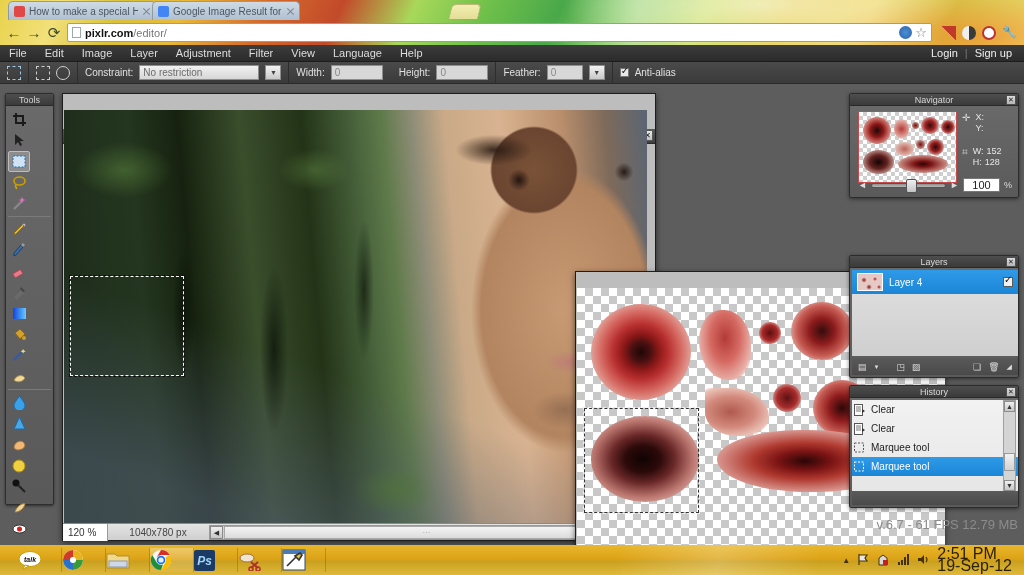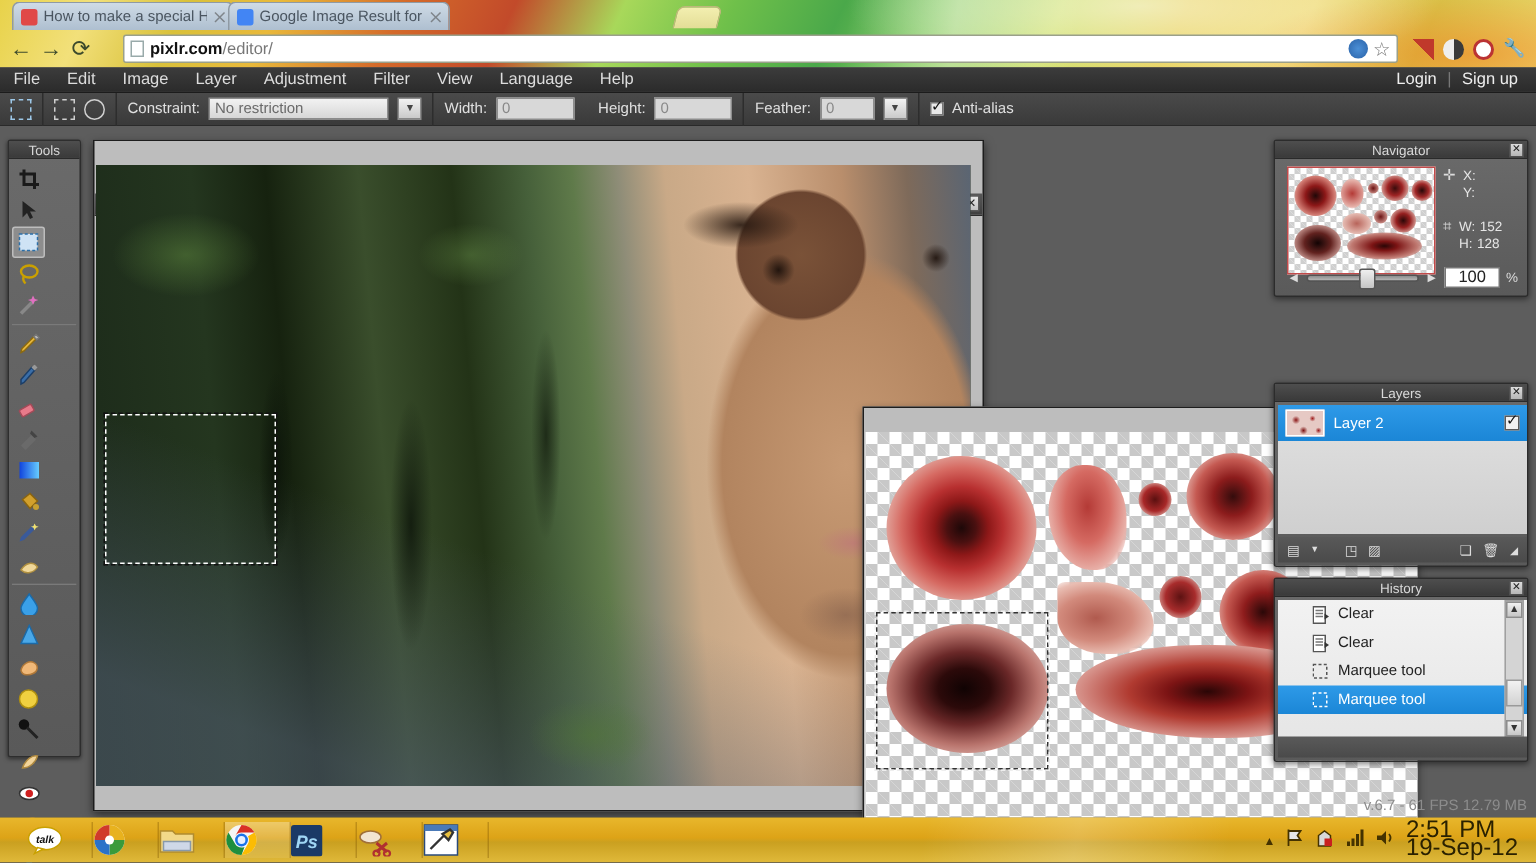--- a/index.html
+++ b/index.html
@@ -49,21 +49,21 @@
   .tab .t-close:before{transform:rotate(45deg);} .tab .t-close:after{transform:rotate(-45deg);}
   .newtab {
     position:absolute; top:4px; left:450px; width:30px; height:15px;
     background:linear-gradient(180deg,#f3efb0,#e3dd96);
     border:1px solid #bdb87a; border-bottom:none; border-radius:5px 5px 0 0;
     transform:skewX(-14deg);
   }
   .navbar { position:absolute; left:0; top:20px; height:25px; width:1024px; display:flex; align-items:center; padding:0 4px;}
   .navbtn { width:20px; height:20px; position:relative; flex:0 0 auto; color:#3c4a2c; font-size:15px; line-height:20px; text-align:center; }
   .omnibox {
-    flex:1 1 auto; height:19px; margin:0 4px 0 18px;
+    flex:1 1 auto; height:19px; margin:0 4px 0 3px;
     background:#fff; border:1px solid #9aa08a; border-radius:2px;
     display:flex; align-items:center; padding:0 4px; gap:4px; min-width:0;
   }
   .omnibox .pageicon{width:9px;height:11px;background:#fff;border:1px solid #9aa;flex:0 0 auto;}
   .omnibox .url{font-size:11px;color:#777;white-space:nowrap;}
   .omnibox .url b{color:#111;font-weight:bold;}
   .omnibox .ob-right{margin-left:auto;display:flex;gap:3px;align-items:center;}
   .navicons{display:flex;align-items:center;gap:6px;padding:0 4px 0 6px;flex:0 0 auto;}
   .navicons .ni{width:14px;height:14px;position:relative;}
 
@@ -222,30 +222,30 @@
   #layer-row .name{color:#fff;font-size:10px;flex:1 1 auto;}
   #layer-row .vis{width:10px;height:10px;background:#f2f2f2;border:1px solid #5a5a5a;position:relative;}
   #layer-row .vis:after{content:"✓";position:absolute;left:0;top:-4px;font-size:10px;color:#111;}
   #layer-body{position:absolute;left:2px;top:38px;width:166px;height:62px;background:linear-gradient(180deg,#dcdcdc,#cfcfcf);}
   #layer-toolbar{position:absolute;left:2px;bottom:2px;width:166px;height:17px;background:linear-gradient(180deg,#595959,#4a4a4a);
                  display:flex;align-items:center;gap:7px;padding:0 6px;color:#ddd;font-size:9px;}
   #layer-toolbar .sp{flex:1 1 auto;}
 
   #history{left:849px;top:340px;width:170px;height:123px;}
   #hist-list{position:absolute;left:2px;top:14px;width:166px;height:92px;background:linear-gradient(180deg,#f2f2f2,#e6e6e6);overflow:hidden;}
-  .hist-item{height:19px;display:flex;align-items:center;gap:6px;padding:0 23px;font-size:10px;color:#222;}
+  .hist-item{height:19px;display:flex;align-items:center;gap:6px;padding:0 2px;font-size:10px;color:#222;}
   .hist-item.sel{background:linear-gradient(180deg,#2e9ae8,#1b86d6);color:#fff;}
   .hist-ic{width:11px;height:12px;flex:0 0 auto;}
   #hist-scroll{position:absolute;right:2px;top:14px;width:13px;height:92px;background:#d4d4d4;border:1px solid #a0a0a0;}
   .hs-arrow{width:11px;height:11px;background:linear-gradient(180deg,#f0f0f0,#c6c6c6);border:1px solid #8d8d8d;
             font-size:7px;line-height:9px;text-align:center;color:#333;}
   .hs-thumb{position:absolute;left:0;top:52px;width:11px;height:18px;background:linear-gradient(180deg,#f2f2f2,#d2d2d2);border:1px solid #9a9a9a;}
   #hist-foot{position:absolute;left:2px;bottom:2px;width:166px;height:14px;background:linear-gradient(180deg,#5a5a5a,#4a4a4a);}
 
-  #versiontxt{position:absolute;right:6px;bottom:2px;color:#8c8c8c;font-size:10px;}
+  #versiontxt{position:absolute;right:6px;bottom:13px;color:#8c8c8c;font-size:13px;}
 
   
   #taskbar{
     position:absolute;left:0;top:545px;width:1024px;height:30px;
     background:linear-gradient(180deg,#e8b72c 0%,#dda317 45%,#caa020 55%,#e0b93a 100%);
     display:flex;align-items:center;overflow:hidden;
   }
   #taskbar:after{content:"";position:absolute;inset:0;
     background:linear-gradient(100deg,rgba(255,255,255,0) 60%,rgba(255,255,255,.22) 70%,rgba(255,255,255,0) 80%);
     pointer-events:none;}
@@ -487,20 +487,30 @@
         <span>DSC03044</span>
         <span class="win-btns">
           <span class="win-btn">❐</span>
           <span class="win-btn">✕</span>
         </span>
       </div>
       <div id="win1-canvas">
         <div id="photo"></div>
         <div id="marquee1"></div>
       </div>
+      <div class="win-status">
+        <span class="ws-zoom">120 %</span>
+        <span class="ws-size">1040x780 px</span>
+        <span class="ws-scroll">
+          <span class="ws-arrow">◀</span>
+          <span class="ws-thumb">···</span>
+          <span class="ws-arrow">▶</span>
+        </span>
+        <span class="ws-grip"></span>
+      </div>
     </div>
 
     <div id="win2" class="imgwin">
       <div id="win2-canvas">
 
         <div class="blob" style="left:14px;top:16px;width:100px;height:96px;background:radial-gradient(circle at 50% 50%, #1d0808 0%, #4a1010 14%, #8d1818 26%, #b83030 40%, #d66a62 58%, #e2a79e 74%, rgba(226,180,175,.45) 86%, rgba(255,255,255,0) 92%);"></div>
         <div class="blob" style="left:122px;top:22px;width:52px;height:70px;border-radius:46% 54% 40% 60%;background:radial-gradient(ellipse at 50% 40%, #b43a36 0%, #d56a62 40%, #e8b0a8 72%, rgba(255,255,255,0) 88%);"></div>
         <div class="blob" style="left:182px;top:34px;width:22px;height:22px;background:radial-gradient(circle,#5a1010 0%,#a82828 50%,#ddaaa2 80%,rgba(255,255,255,0) 92%);"></div>
         <div class="blob" style="left:214px;top:14px;width:62px;height:58px;background:radial-gradient(circle,#340c0c 0%,#8c1c1c 30%,#c55a52 58%,#e5b4ac 80%,rgba(255,255,255,0) 92%);"></div>
         <div class="blob" style="left:290px;top:24px;width:48px;height:48px;background:radial-gradient(circle,#1c0606 0%,#8a1818 34%,#c85a52 62%,#e8bab2 82%,rgba(255,255,255,0) 92%);"></div>
@@ -570,21 +580,21 @@
     </div>
 
     <div id="layers" class="rpanel">
       <div class="rp-title">
         <span>Layers</span>
         <span class="rp-close">✕</span>
       </div>
       <div id="layer-body"></div>
       <div id="layer-row">
         <span class="thumb"></span>
-        <span class="name">Layer 2</span>
+        <span class="name">Layer 4</span>
         <span class="vis"></span>
       </div>
       <div id="layer-toolbar">
         <span>▤</span>
         <span style="font-size:6px;">▼</span>
         <span style="margin-left:10px;">◳</span>
         <span>▨</span>
         <span class="sp"></span>
         <span>❏</span>
         <span>🗑</span>

